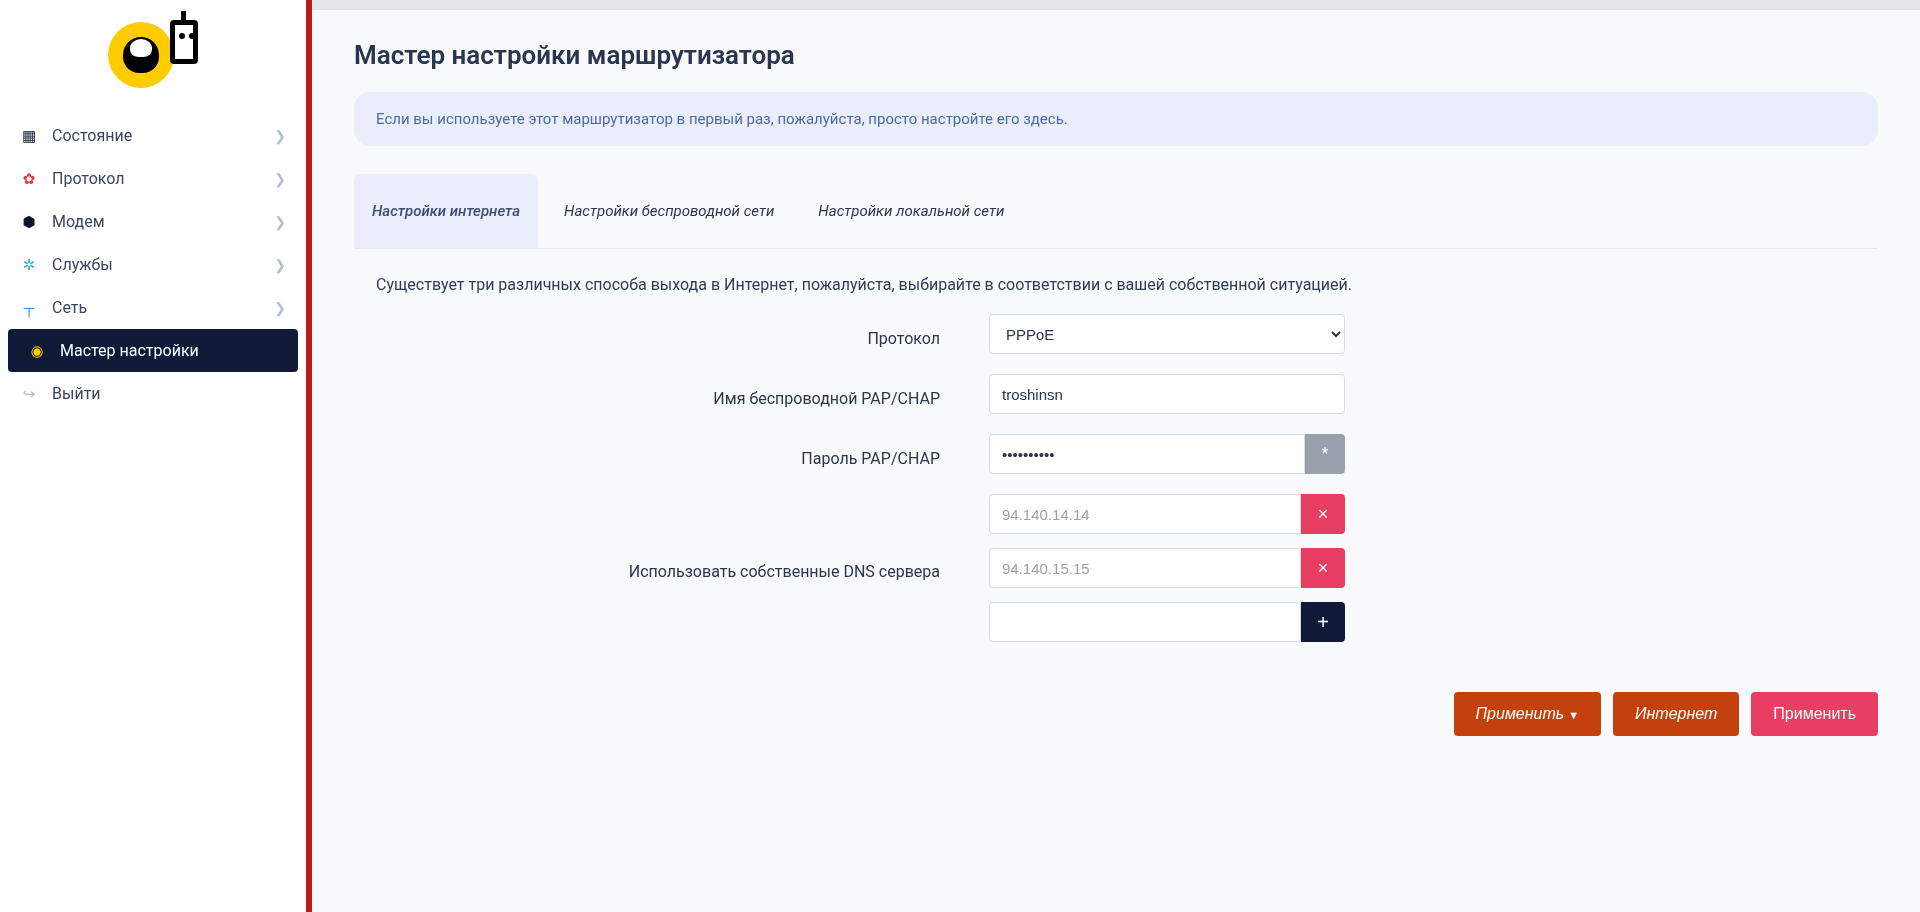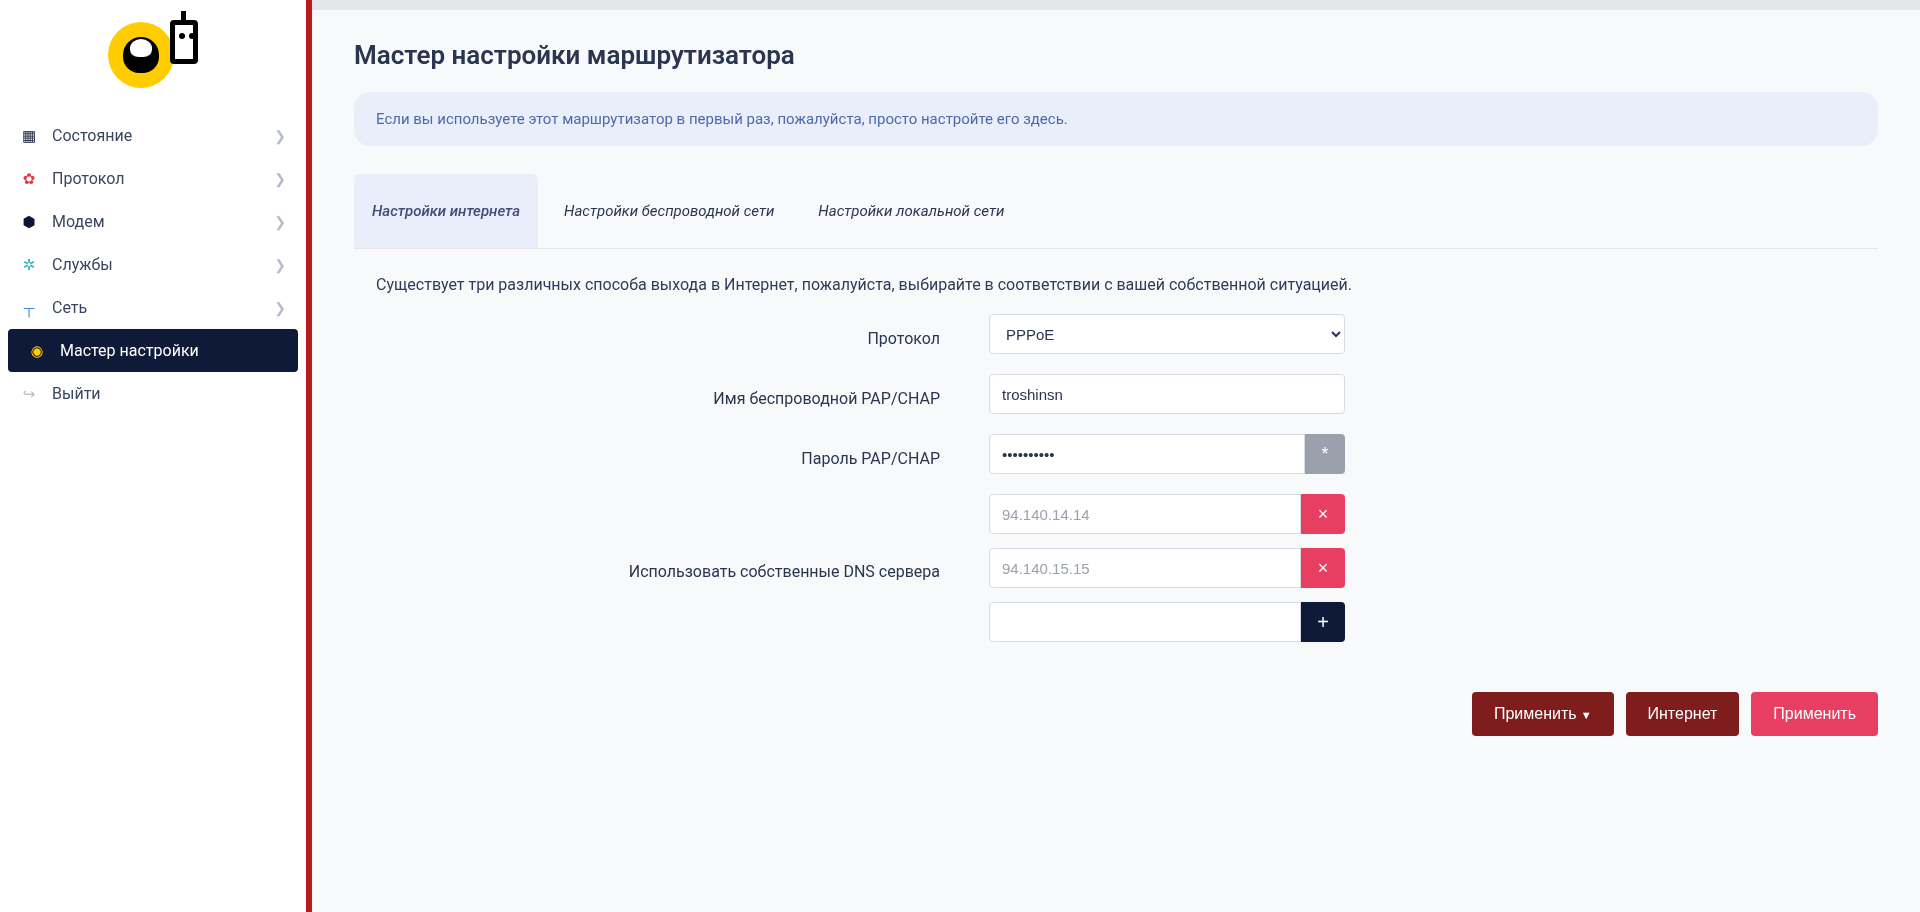--- a/index.html
+++ b/index.html
@@ -114,21 +114,21 @@
   .dns-add-row input { flex:1; border-top-right-radius:0; border-bottom-right-radius:0; }
   .dns-add {
     width:44px; background:#0f1a38; color:#fff; border:none;
     border-radius:0 4px 4px 0; font-size:20px; cursor:pointer;
   }
   .actions { display:flex; justify-content:flex-end; gap:12px; padding:30px 0 20px; }
   .btn {
     height:44px; padding:0 22px; border-radius:4px; border:none;
     font-size:16px; cursor:pointer; color:#fff;
   }
-  .btn-dark { background:#7f1d1d; }
+  .btn-dark { background:#c2410c;font-style:italic; }
   .btn-pink { background:#e83e62; }
   .btn .caret { font-size:11px; margin-left:4px; }
 </style>
 </head>
 <body>
 
 <div class="layout">
   <aside class="sidebar">
     <div class="logo-wrap">
       <div class="logo">

